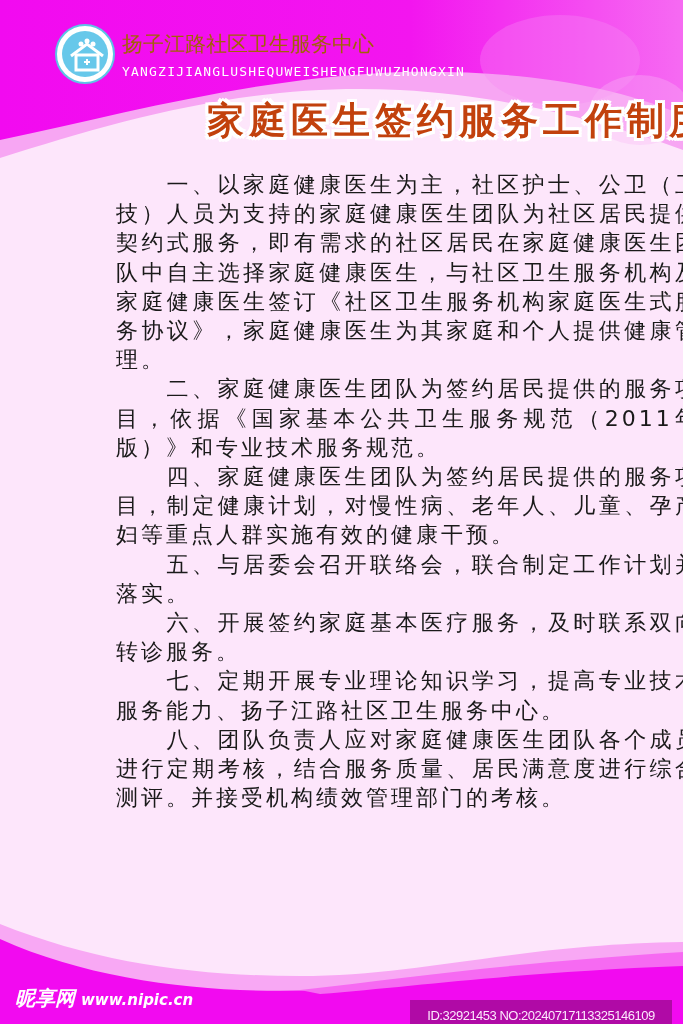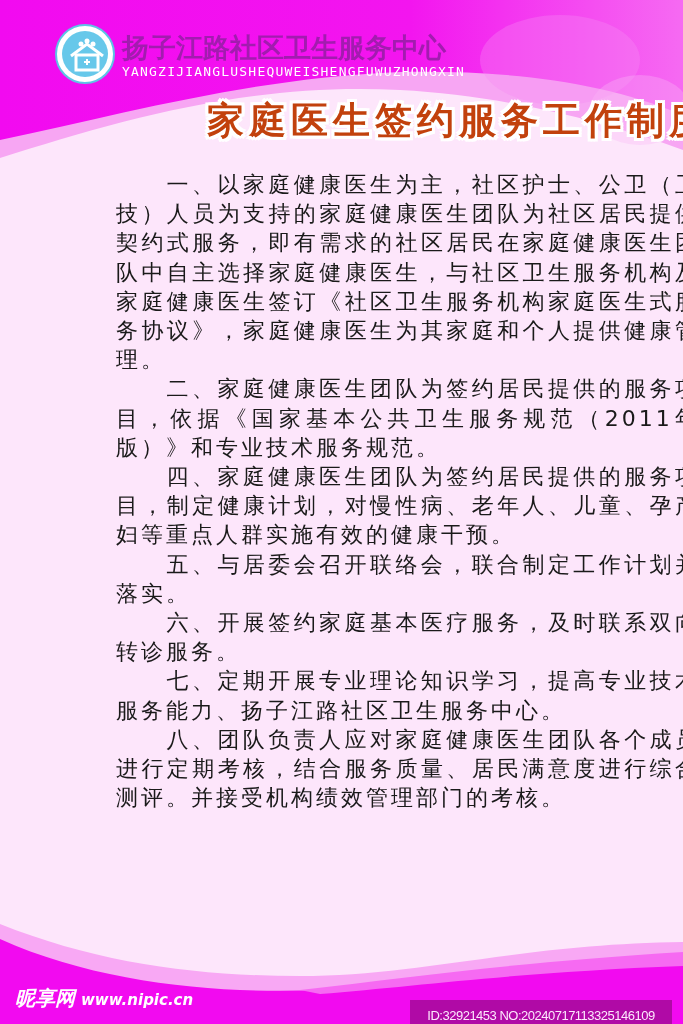--- a/index.html
+++ b/index.html
@@ -5,21 +5,21 @@
   html,body{margin:0;padding:0;}
   body{width:683px;height:1024px;position:relative;overflow:hidden;
     background:#fde6fb;font-family:"DejaVu Sans","Liberation Sans",sans-serif;}
   .bg-top{position:absolute;left:0;top:0;width:683px;height:200px;}
   .bg-bottom{position:absolute;left:0;bottom:0;width:683px;height:110px;}
   .logo{position:absolute;left:55px;top:24px;width:60px;height:60px;border-radius:50%;
     background:#ffffff;border:2px solid #5ec3e6;box-sizing:border-box;}
   .logo-inner{position:absolute;left:5px;top:5px;width:46px;height:46px;border-radius:50%;
     background:#67c8ea;}
   .logo svg{position:absolute;left:10px;top:12px;}
-  .org-name{position:absolute;left:122px;top:30px;font-size:27px;font-weight:bold;color:#a21caf;
+  .org-name{position:absolute;left:122px;top:30px;font-size:21px;font-weight:normal;color:#a16207;
     letter-spacing:0px;white-space:nowrap;}
   .org-pinyin{position:absolute;left:122px;top:64px;font-size:13px;color:#ffffff;letter-spacing:1.2px;
     font-family:"DejaVu Sans Mono","Liberation Mono",monospace;white-space:nowrap;}
   .title{position:absolute;left:0;top:96px;width:683px;text-align:right;font-size:37px;font-weight:bold;
     color:#c2410c;letter-spacing:5px;white-space:nowrap;
     text-shadow:
       -3px -3px 0 #fff, 3px -3px 0 #fff, -3px 3px 0 #fff, 3px 3px 0 #fff,
       0 -3px 0 #fff, 0 3px 0 #fff, -3px 0 0 #fff, 3px 0 0 #fff,
       -2px -2px 0 #fff, 2px 2px 0 #fff; padding-left: 28px;}
   .body-text{position:absolute;left:68px;top:170px;width:584px;font-size:22px;line-height:29.2px;

